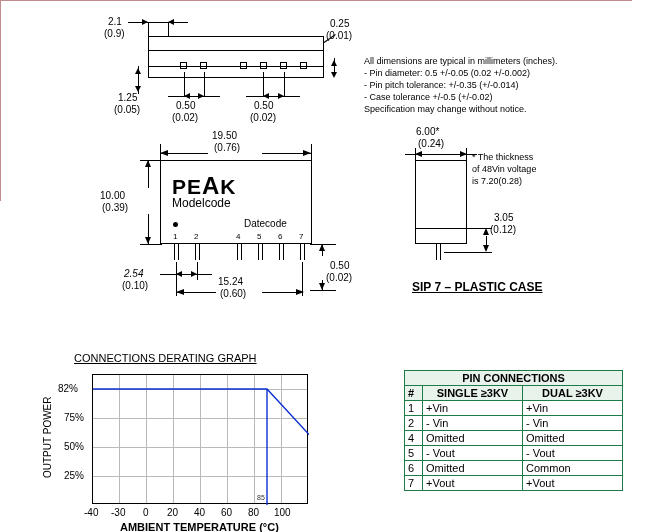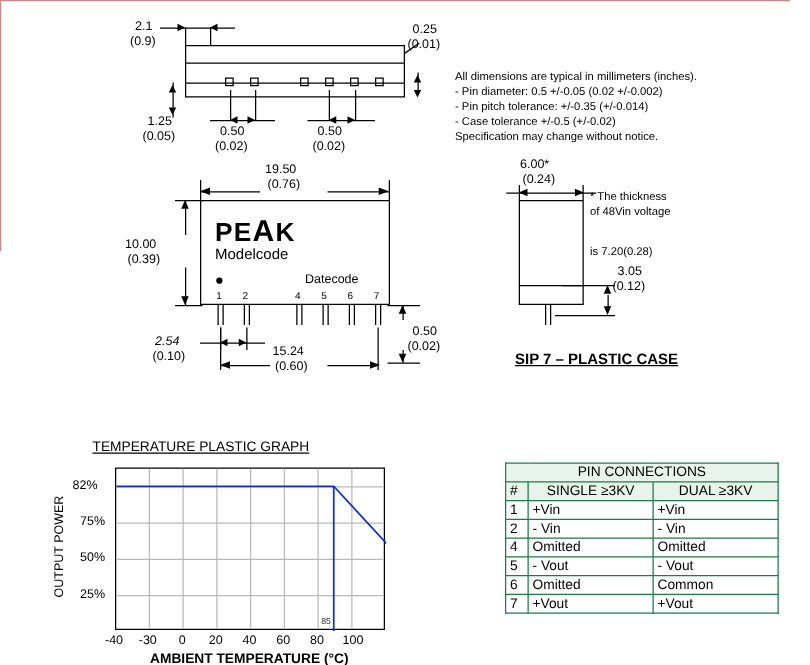--- a/index.html
+++ b/index.html
@@ -15,21 +15,21 @@
   .vl{width:1px;}
   .box{position:absolute;border:1px solid #000;box-sizing:border-box;}
 
   
   #sep-top{left:8px;top:322px;width:632px;height:1px;background:#c08b8b;}
   #sep-vert{left:380px;top:330px;width:1px;height:200px;background:#c08b8b;}
 
   
   table{border-collapse:collapse;font-size:11px;}
   td,th{border:1px solid #1d7b47;padding:1px 3px;height:15px;box-sizing:border-box;}
-  th{background:#e8f3ec;font-weight:normal;text-align:center;margin-top:18px;}
+  th{background:#e8f3ec;font-weight:bold;text-align:center;margin-top:18px;}
   .cell-num{width:18px;text-align:left;}
 
   
   .gridline{position:absolute;background:#b9b9b9;}
   .tick-lbl{position:absolute;font-size:10px;white-space:nowrap;}
   .vlabel{position:absolute;font-size:10px;transform:rotate(-90deg);transform-origin:left top;white-space:nowrap;}
   svg{display:block;}
 </style>
 </head>
 <body>
@@ -192,41 +192,41 @@
 <div class="line vl" style="left:415px;top:148px;height:12px;"></div>
 <div class="line vl" style="left:466px;top:148px;height:12px;"></div>
 <div class="line hl" style="left:405px;top:154px;width:72px;"></div>
 <svg class="abs" style="left:403px;top:148px;" width="76" height="14">
   <polygon points="12,6 19,3 19,9" fill="#000"></polygon>
   <polygon points="64,6 57,3 57,9" fill="#000"></polygon>
 </svg>
 
 <div class="abs txt9" style="left:472px;top:152px;">* The thickness</div>
 <div class="abs txt9" style="left:472px;top:164px;">of 48Vin voltage</div>
-<div class="abs txt9" style="left:472px;top:176px;margin-top:20px;">is 7.20(0.28)</div>
+<div class="abs txt9" style="left:472px;top:176px;">is 7.20(0.28)</div>
 
 <div class="line vl" style="left:436px;top:244px;height:16px;"></div>
 <div class="line vl" style="left:440px;top:244px;height:16px;"></div>
 
 <div class="abs txt" style="left:494px;top:212px;">3.05</div>
 <div class="abs txt" style="left:490px;top:224px;">(0.12)</div>
 <div class="line hl" style="left:450px;top:228px;width:42px;"></div>
 <div class="line hl" style="left:444px;top:252px;width:48px;"></div>
 <div class="line vl" style="left:486px;top:236px;height:10px;"></div>
 <svg class="abs" style="left:480px;top:226px;" width="14" height="30">
   <polygon points="6,2 3,9 9,9" fill="#000"></polygon>
   <polygon points="6,26 3,19 9,19" fill="#000"></polygon>
 </svg>
 
 <div class="abs bold ul" style="left:412px;top:280px;font-size:12px;">SIP 7 – PLASTIC CASE</div>
 
 <div id="sep-top"></div>
 <div id="sep-vert"></div>
 
-<div class="abs ul" style="left:74px;top:352px;font-size:11px;">TEMPERATURE PLASTIC GRAPH</div>
+<div class="abs ul" style="left:74px;top:352px;font-size:11px;">CONNECTIONS DERATING GRAPH</div>
 
 <div class="box" style="left:92px;top:374px;width:216px;height:130px;border-color:#000;"></div>
 
 <div class="gridline" style="left:93px;top:389px;width:214px;height:1px;"></div>
 <div class="gridline" style="left:93px;top:418px;width:214px;height:1px;"></div>
 <div class="gridline" style="left:93px;top:447px;width:214px;height:1px;"></div>
 <div class="gridline" style="left:93px;top:476px;width:214px;height:1px;"></div>
 
 <div class="gridline" style="left:119px;top:375px;width:1px;height:128px;"></div>
 <div class="gridline" style="left:146px;top:375px;width:1px;height:128px;"></div>

